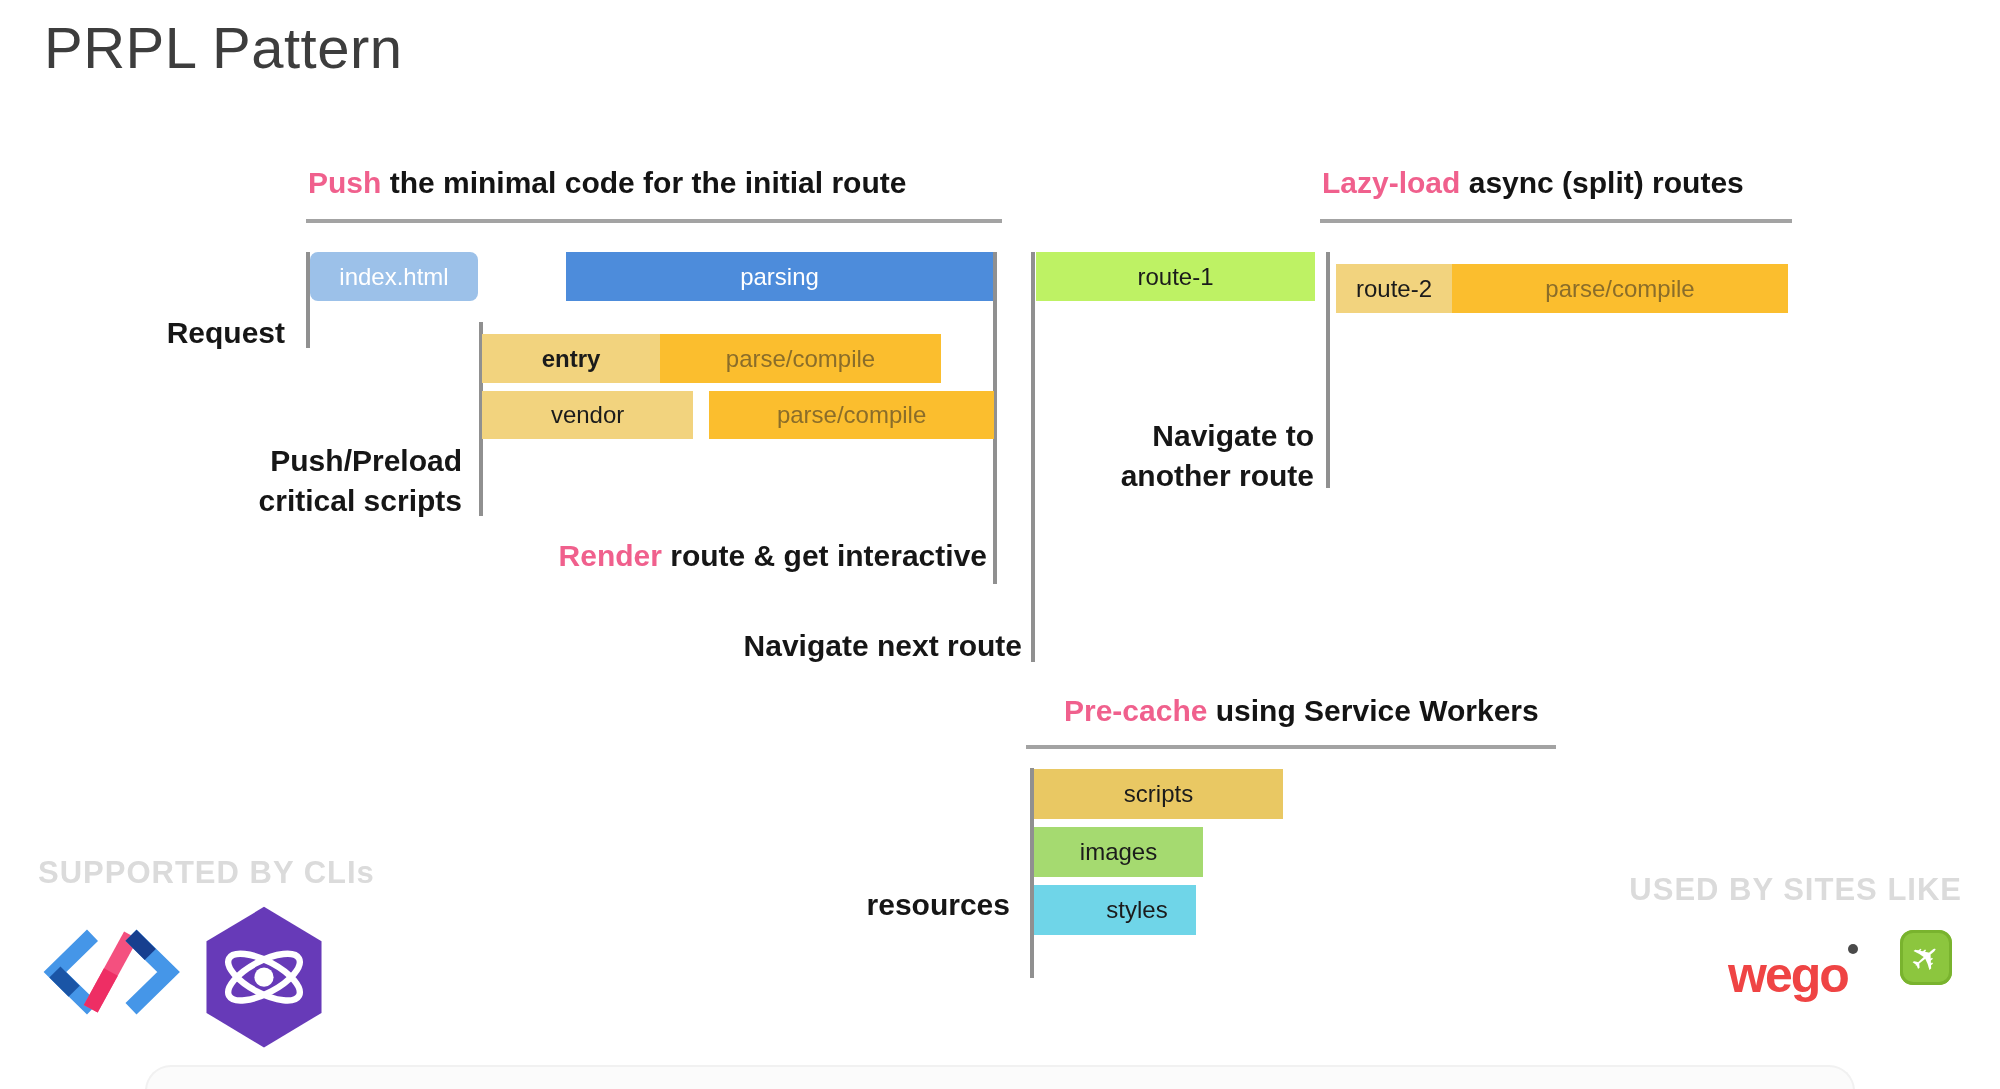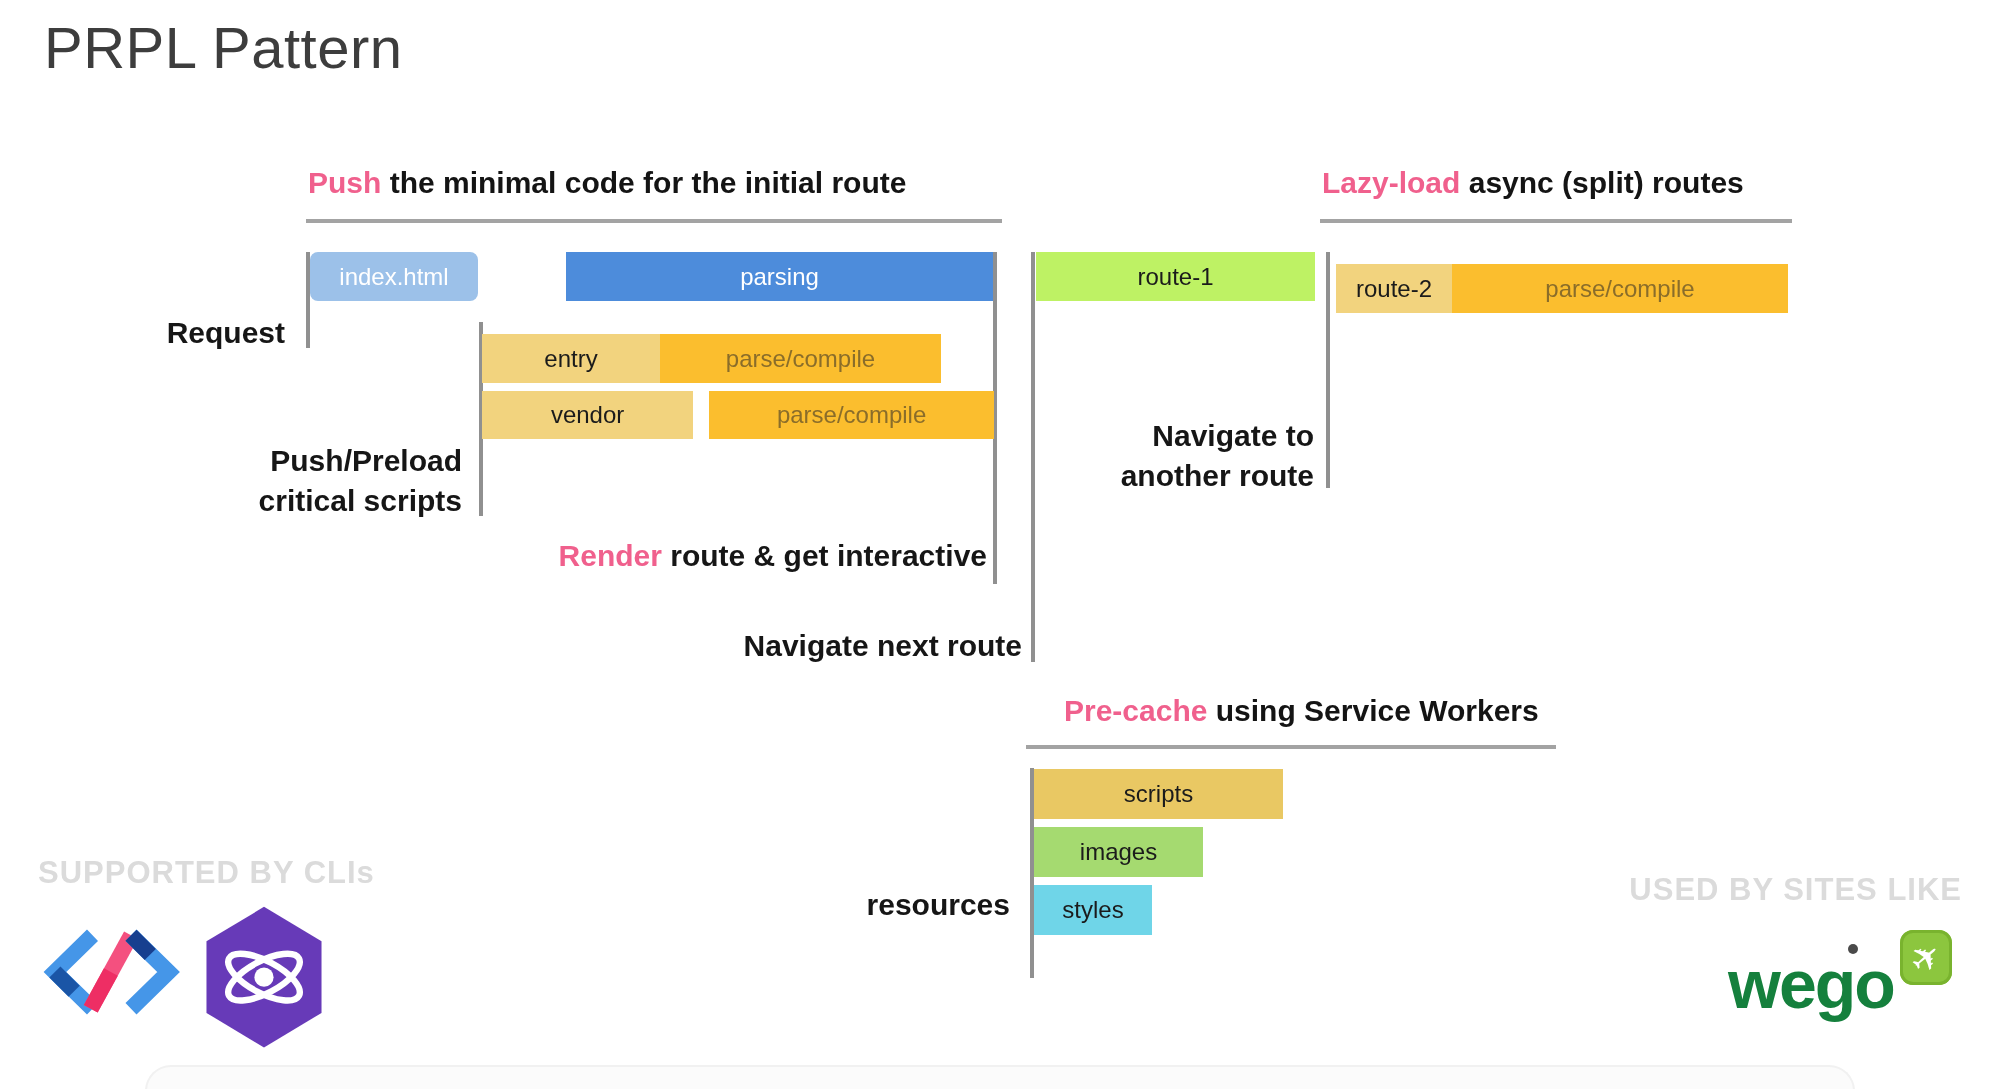--- a/index.html
+++ b/index.html
@@ -30,28 +30,28 @@
   }
   .bar.split{padding:0;justify-content:flex-start;}
   .seg{height:100%;display:flex;align-items:center;justify-content:center;font-size:24px;margin-top:24px;}
   .c-lightblue{background:#9CC1E9;color:#ffffff;}
   .c-blue{background:#4D8CDB;color:#ffffff;}
   .c-orange{background:#bef264;color:#1b1b1b;}
   .c-tan{background:#F2D37E;color:#1b1b1b;}
   .c-orange-tail{background:#FBBE2E;color:#8A6D2A;}
   .c-gold{background:#E9C863;color:#1b1b1b;}
   .c-green{background:#A5DA70;color:#1b1b1b;}
-  .c-cyan{background:#6FD5E8;color:#1b1b1b;}
+  .c-cyan{background:#6FD5E8;color:#1b1b1b;padding-left:44px;}
   
   .lbl{font-size:30px;font-weight:700;color:#161616;text-align:right;white-space:nowrap;}
   .lbl .line{display:block;line-height:40px;}
   .lbl .em{color:#F0608D;}
   
   .muted{font-size:31px;font-weight:700;color:#DBDBDB;letter-spacing:1px;white-space:nowrap;}
-  .wego-word{font-size:68px;font-weight:700;color:#15803d;letter-spacing:-2px;line-height:1;text-align:right;}
+  .wego-word{font-size:50px;font-weight:700;color:#ef4444;letter-spacing:-2px;line-height:1;text-align:right;}
   .wego-badge{
     width:52px;height:55px;background:#8CC63E;border-radius:13px;
     box-shadow:inset 0 0 0 3px #79B32E;
     display:flex;align-items:center;justify-content:center;
   }
   .wego-badge .plane{color:#ffffff;font-size:36px;transform:rotate(-40deg);}
   .wego-dot{width:10px;height:10px;border-radius:50%;background:#4a4a4a;}
   .bottom-edge{
     left:145px;bottom:-6px;width:1706px;height:28px;
     background:#fbfbfb;border:2px solid #f1f1f1;border-bottom:none;
@@ -99,21 +99,21 @@
   <div class="abs bar split" style="left:1336px;top:252px;width:452px;">
     <div class="seg c-tan" style="width:116px;">
       <span>route-2</span>
     </div>
     <div class="seg c-orange-tail" style="width:336px;">
       <span>parse/compile</span>
     </div>
   </div>
 
   <div class="abs bar split" style="left:482px;top:322px;width:459px;">
-    <div class="seg c-tan" style="width:178px;">
+    <div class="seg c-tan" style="width:178px;font-weight:bold;">
       <span>entry</span>
     </div>
     <div class="seg c-orange-tail" style="width:281px;">
       <span>parse/compile</span>
     </div>
   </div>
   <div class="abs bar split" style="left:482px;top:379px;width:512px;height:48px;gap:16px;">
     <div class="seg c-tan" style="width:218px;">
       <span>vendor</span>
     </div>

